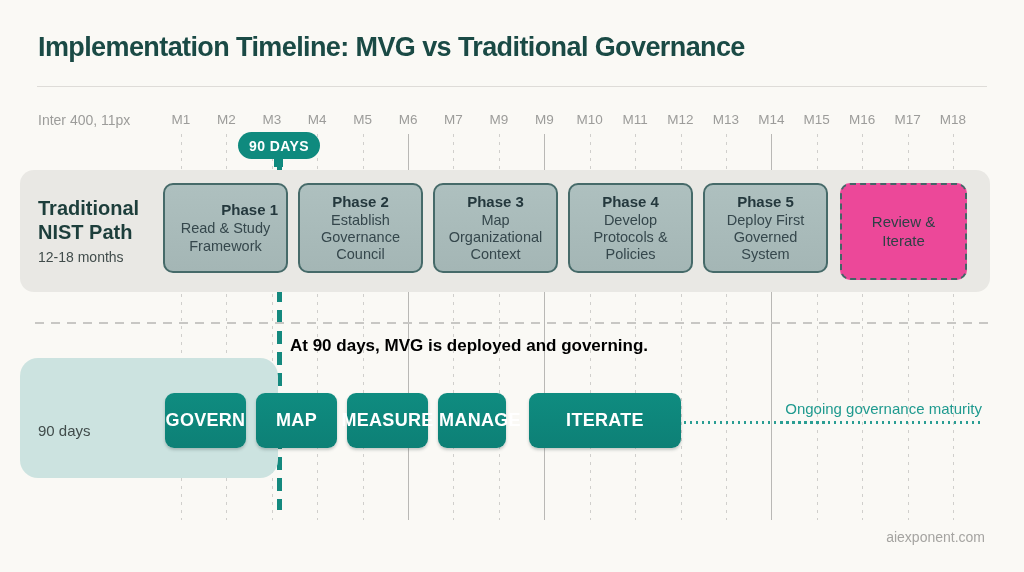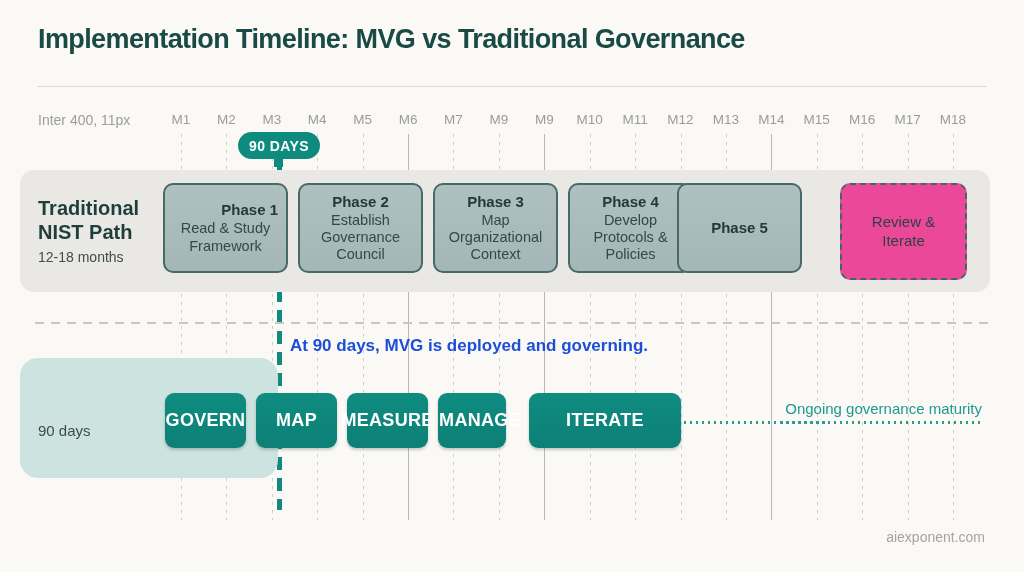--- a/index.html
+++ b/index.html
@@ -8,21 +8,21 @@
   }
   html,body{margin:0;padding:0;background:#e8e8e8;}
   .canvas{
     position:relative;width:1024px;height:572px;margin:0 auto;
     background:var(--bg);overflow:hidden;
     font-family:"Liberation Sans","DejaVu Sans",sans-serif;
     color:#333;
   }
   
   .page-title{
-    position:absolute;left:38px;top:24px;margin:0;
+    position:absolute;left:38px;top:32px;margin:0;
     font-size:27px;font-weight:bold;letter-spacing:-0.6px;
     color:#1a4a45;
   }
   .title-divider{
     position:absolute;left:37px;top:86px;width:950px;height:1px;
     background:#dedcd8;
   }
   
   .font-annotation{
     position:absolute;left:38px;top:112px;font-size:14px;color:#9c9c9a;
@@ -78,21 +78,21 @@
     display:flex;align-items:center;justify-content:center;text-align:center;
     font-size:15px;color:#2e4146;line-height:1.25;
   }
   .review-box span{display:block;width:84px;}
   
   .h-dash{
     position:absolute;left:35px;top:322px;width:955px;height:2px;
     background:repeating-linear-gradient(to right,#c8c7c4 0 9px,transparent 9px 16px);
   }
   .callout{position:absolute;left:290px;top:336px;}
-  .callout-bold{font-size:17px;font-weight:bold;color:#1d4ed8;}
+  .callout-bold{font-size:17px;font-weight:bold;color:#000000;}
   .callout-reg{font-size:17px;color:#3a4145;margin-top:5px;}
   
   .mvg-bg{
     position:absolute;left:20px;top:358px;width:258px;height:120px;
     background:#cce3e0;border-radius:18px;
   }
   .mvg-title{
     position:absolute;left:38px;top:390px;
     font-size:23px;font-weight:bold;color:#12897e;letter-spacing:-0.3px;
   }
@@ -184,22 +184,23 @@
         <div class="phase-body">Establish Governance Council</div>
       </div>
       <div class="phase-box" style="left: 433px;">
         <div class="phase-title">Phase 3</div>
         <div class="phase-body">Map Organizational Context</div>
       </div>
       <div class="phase-box" style="left: 568px;">
         <div class="phase-title">Phase 4</div>
         <div class="phase-body">Develop Protocols &amp; Policies</div>
       </div>
-      <div class="phase-box" style="left: 677px;">
+      <div class="phase-box" style="left: 703px;">
         <div class="phase-title">Phase 5</div>
+        <div class="phase-body">Deploy First Governed System</div>
       </div>
     </div>
   <div class="review-box">
     <span>Review &amp; Iterate</span>
   </div>
 
   <div class="h-dash"></div>
 
   <div class="callout">
     <div class="callout-bold">At 90 days, MVG is deployed and governing.</div>

